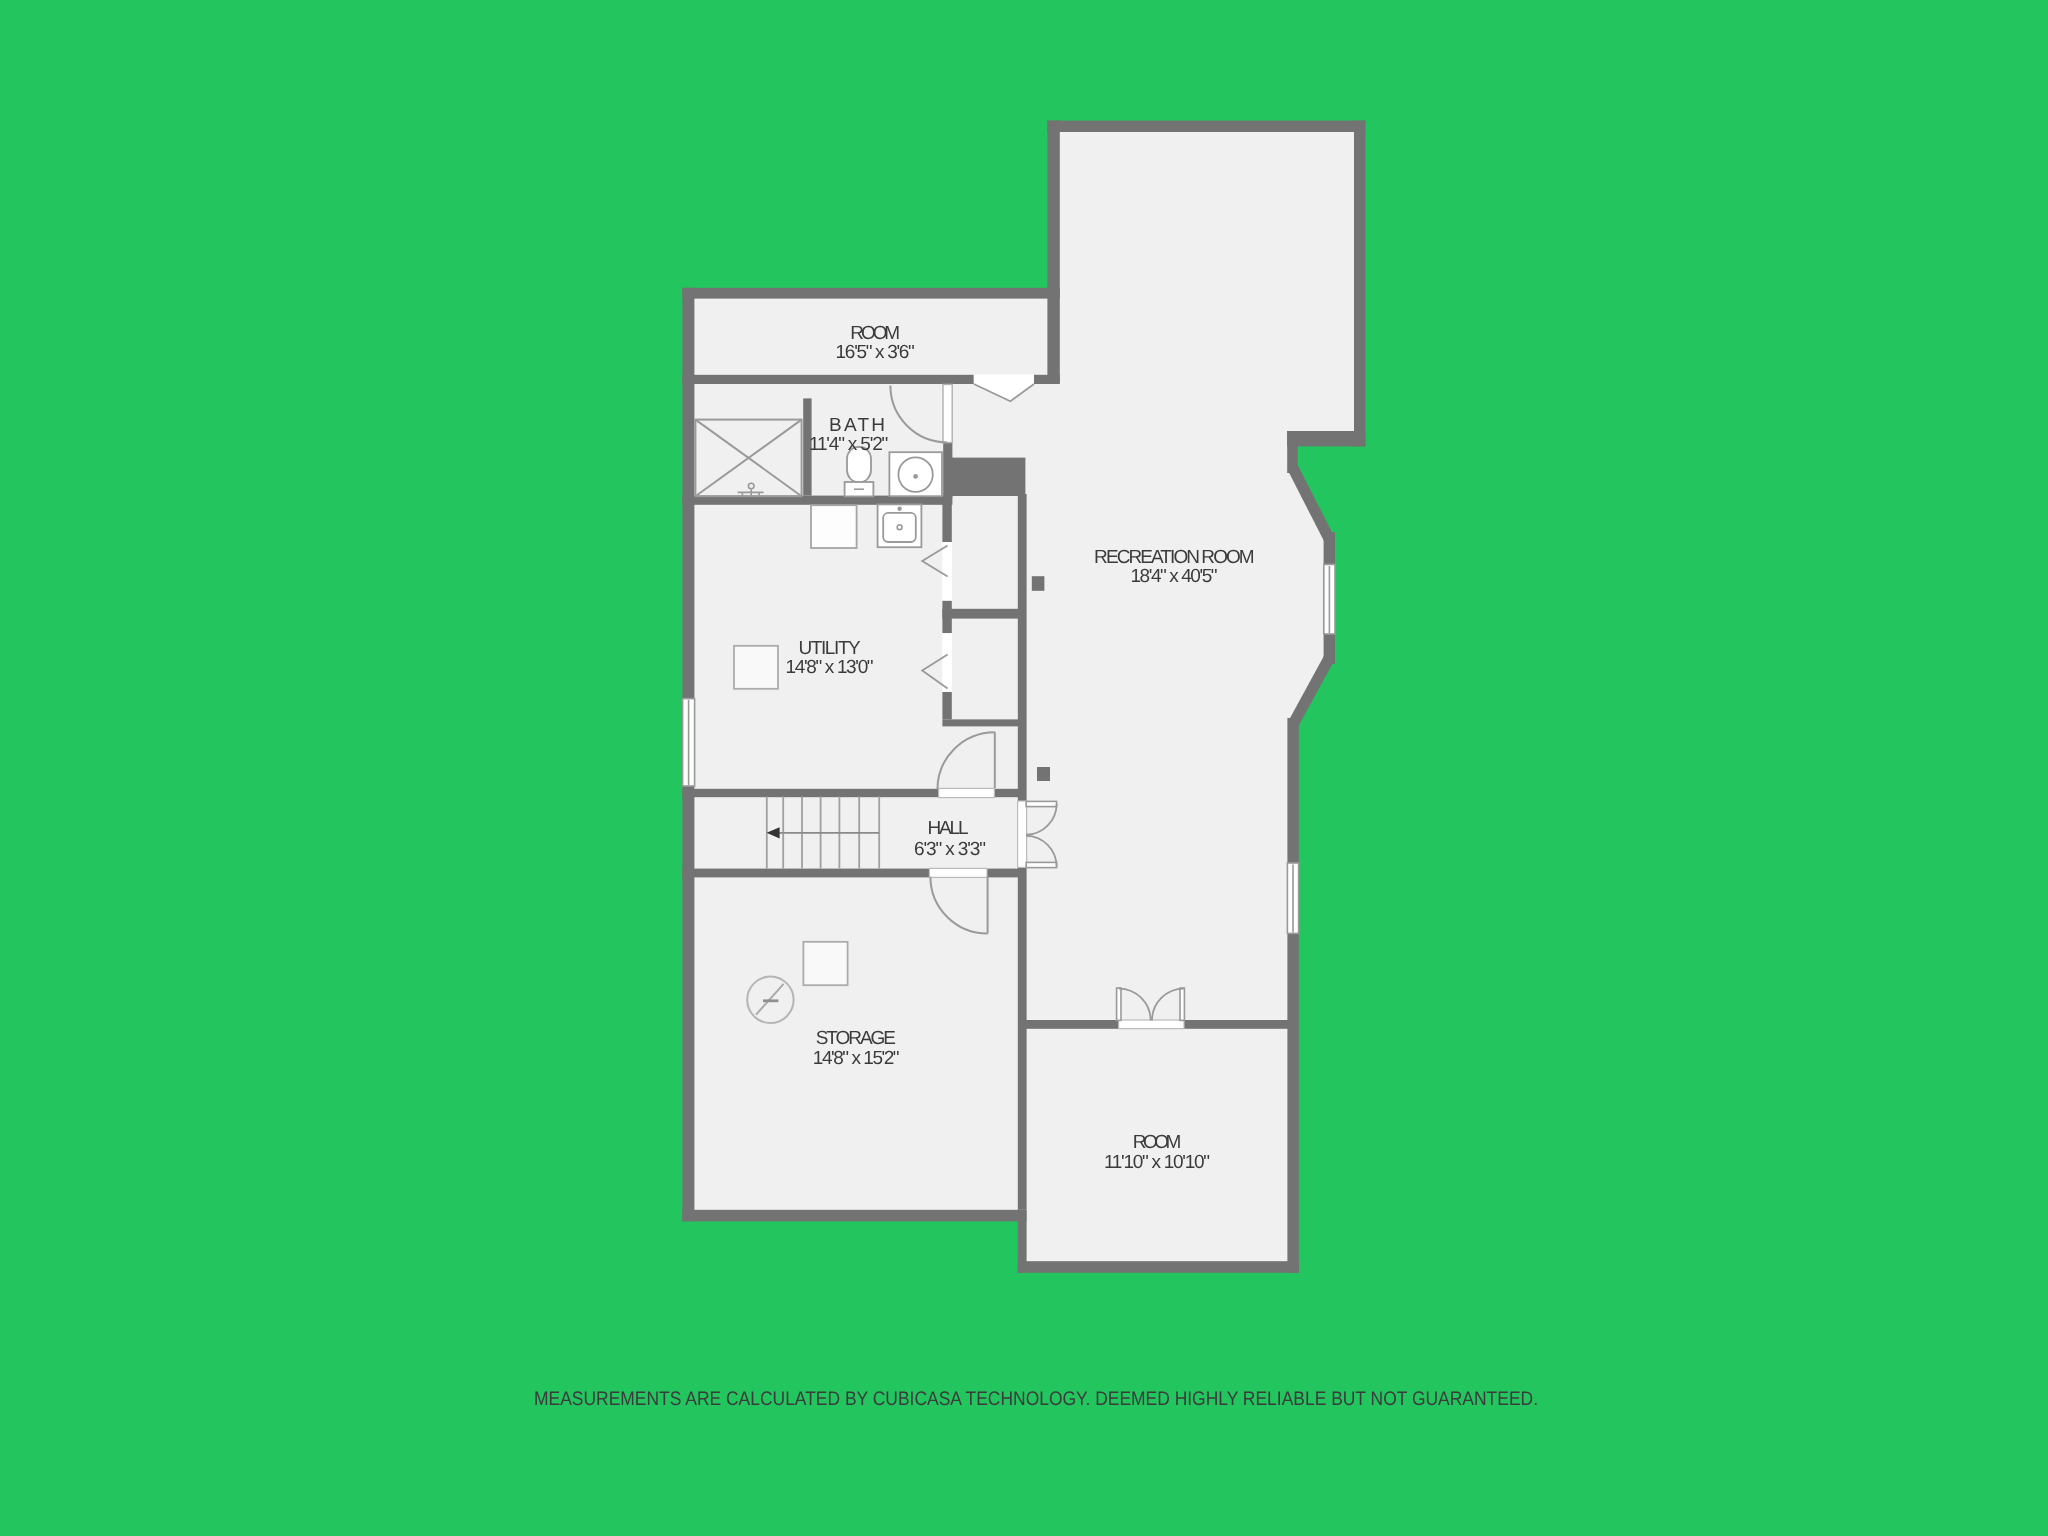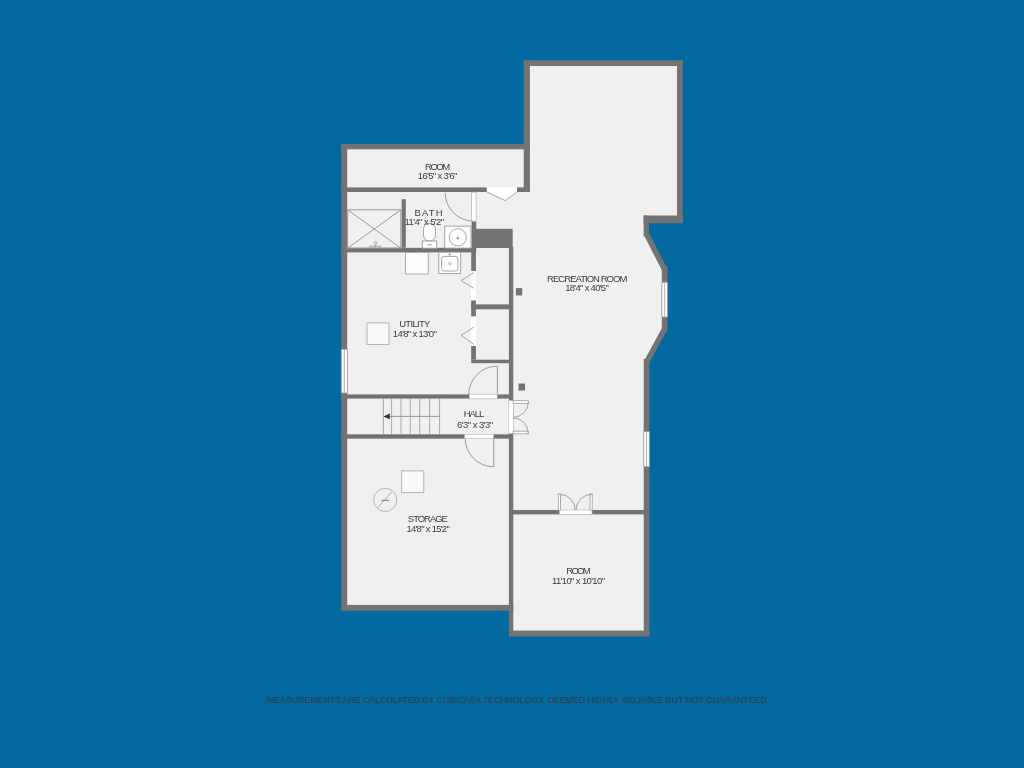--- a/index.html
+++ b/index.html
@@ -1,16 +1,16 @@
 <!DOCTYPE html>
 <html><head>
 <meta charset="utf-8">
 <style>
   html,body{margin:0;padding:0;background:#ffffff;}
-  #page{width:1024px;height:768px;position:relative;background:#0369a1;overflow:hidden;}
+  #page{width:1024px;height:768px;position:relative;background:#22c55e;overflow:hidden;}
   svg{position:absolute;top:0;left:0;}
   text{font-family:"Liberation Sans",sans-serif;fill:#3b3b3b;}
 </style>
 </head>
 <body>
 
 <div id="page">
 <svg width="1024" height="768" viewBox="0 0 1024 768">
 
   <rect x="344.1" y="146.6" width="182.5" height="461.2" fill="#f0f0f0"></rect>

